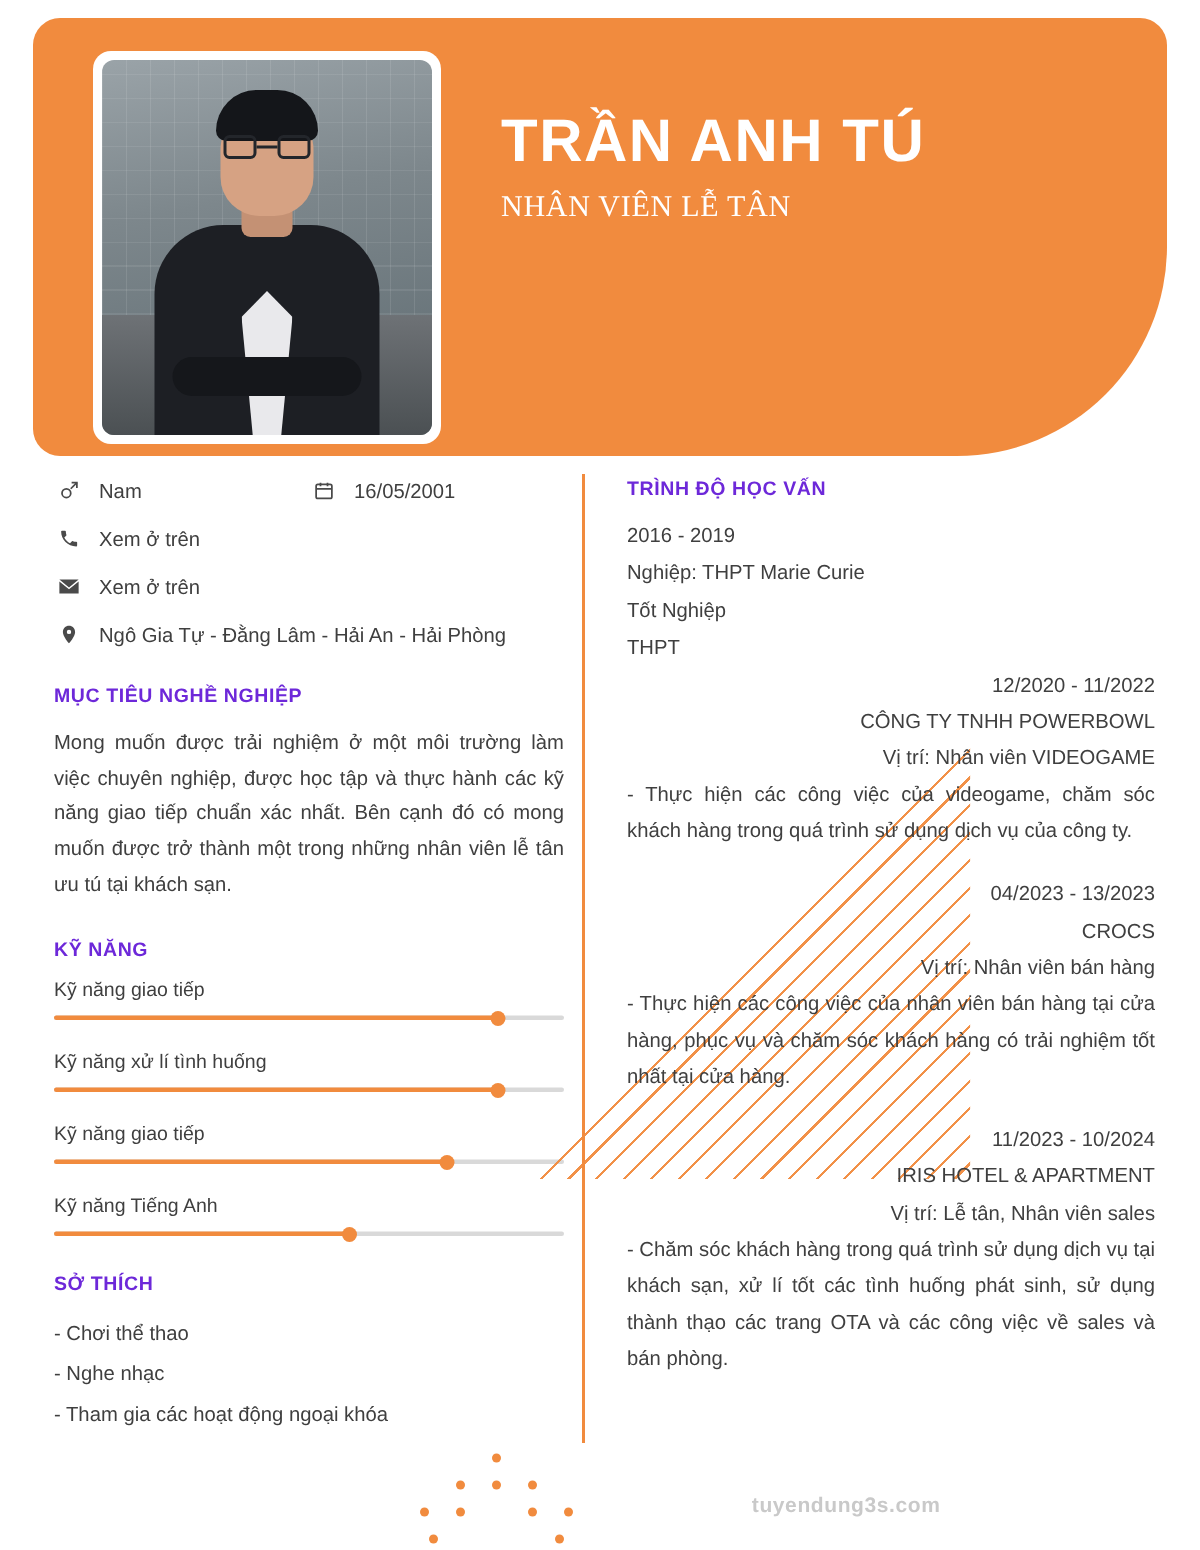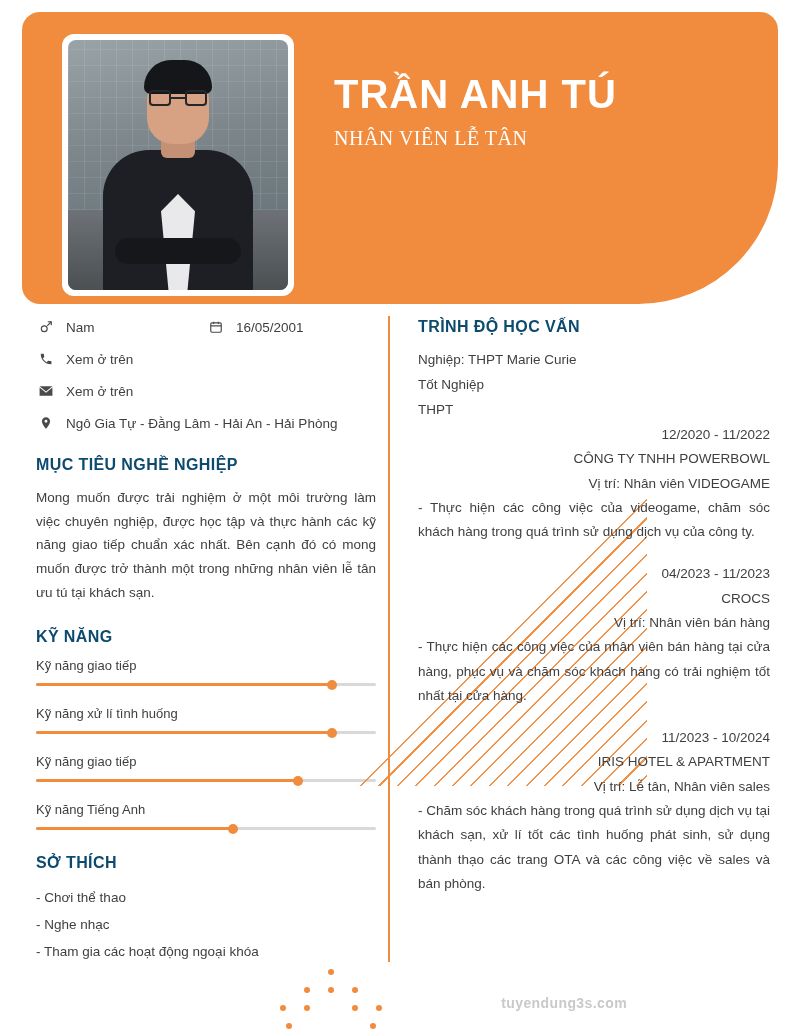--- a/index.html
+++ b/index.html
@@ -116,21 +116,21 @@
   .c-item { display: flex; align-items: center; }
   .c-item .ic {
     width: 20px; min-width:20px; height: 18px; color:#4a4a4a;
     display:flex; align-items:center; justify-content:center;
     font-size: 13px; margin-right: 10px;
   }
   .c-item .tx { font-size: 13.5px; color:#3f3f3f; }
   .c-col-a { width: 170px; }
 
   .section-title {
-    font-size: 16px; font-weight: bold; color: #0c4a6e;
+    font-size: 13px; font-weight: bold; color: #6d28d9;
     letter-spacing: .4px; margin: 24px 0 12px 0;
   }
   .right-col .section-title { margin-top: 0; }
   .right-col .section-title.kn { margin-top: 30px; }
 
   .para {
     font-size: 13.5px; line-height: 1.75; text-align: justify; color:#3f3f3f;
     margin: 0;
   }
 
@@ -307,35 +307,36 @@
     <div class="hobby">- Tham gia các hoạt động ngoại khóa</div>
   </div>
 
   <div class="divider"></div>
 
   <div class="hatch"></div>
 
   <div class="right-col">
     <div class="section-title">TRÌNH ĐỘ HỌC VẤN</div>
     <div class="edu">
+      <div class="line">2016 - 2019</div>
       <div class="line">Nghiệp: THPT Marie Curie</div>
       <div class="line">Tốt Nghiệp</div>
       <div class="line">THPT</div>
     </div>
 
 
     <div class="job">
       <div class="line">12/2020 - 11/2022</div>
       <div class="line">CÔNG TY TNHH POWERBOWL</div>
       <div class="line">Vị trí: Nhân viên VIDEOGAME</div>
       <div class="desc">- Thực hiện các công việc của videogame, chăm sóc khách hàng trong quá trình sử dụng dịch vụ của công ty.</div>
     </div>
 
     <div class="job">
-      <div class="line">04/2023 - 11/2023</div>
+      <div class="line">04/2023 - 13/2023</div>
       <div class="line">CROCS</div>
       <div class="line">Vị trí: Nhân viên bán hàng</div>
       <div class="desc">- Thực hiện các công việc của nhân viên bán hàng tại cửa hàng, phục vụ và chăm sóc khách hàng có trải nghiệm tốt nhất tại cửa hàng.</div>
     </div>
 
     <div class="job">
       <div class="line">11/2023 - 10/2024</div>
       <div class="line">IRIS HOTEL &amp; APARTMENT</div>
       <div class="line">Vị trí: Lễ tân, Nhân viên sales</div>
       <div class="desc">- Chăm sóc khách hàng trong quá trình sử dụng dịch vụ tại khách sạn, xử lí tốt các tình huống phát sinh, sử dụng thành thạo các trang OTA và các công việc về sales và bán phòng.</div>

